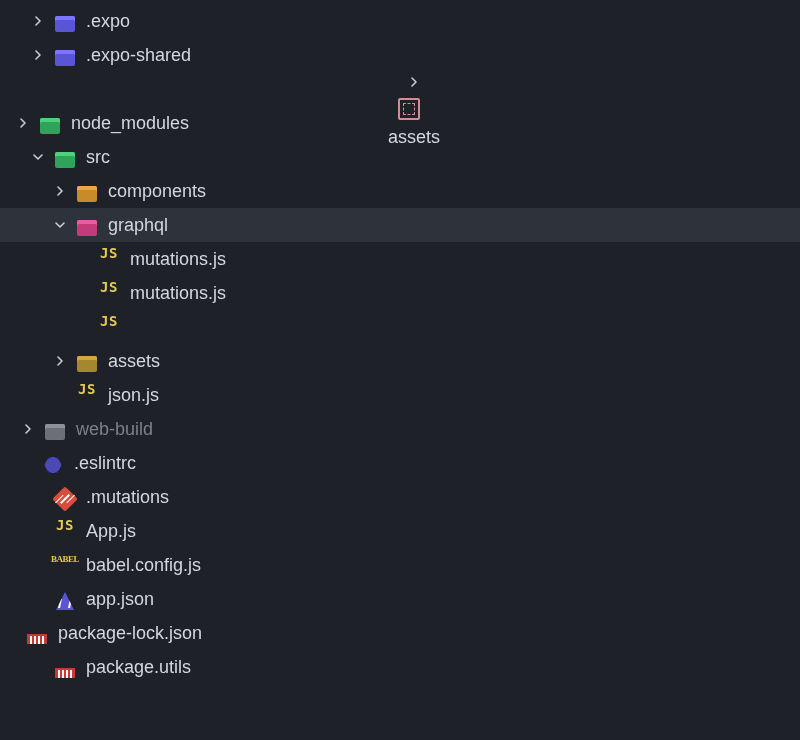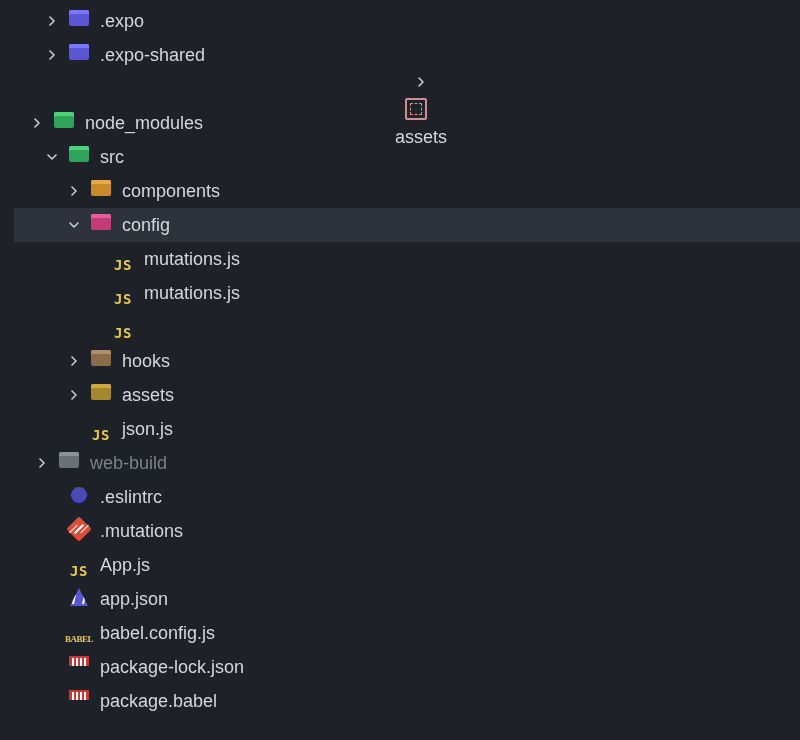--- a/index.html
+++ b/index.html
@@ -17,21 +17,20 @@
     padding-top: 4px;
     user-select: none;
   }
   .row {
     display: flex;
     align-items: center;
     height: 34px;
     line-height: 34px;
     white-space: nowrap;
     cursor: pointer;
-    margin-left: 14px;
   }
   .row.selected {
     background: #2e323b;
   }
   .row.dim .label { color: #7b808a; }
 
   .chev {
     width: 20px;
     height: 34px;
     display: flex;
@@ -40,21 +39,21 @@
     flex: 0 0 20px;
   }
   .chev svg { display:block; }
   .chev .stroke { stroke: #c8ccd4; stroke-width: 1.6; fill: none; stroke-linecap: round; stroke-linejoin: round; }
 
   .icon {
     width: 22px;
     height: 22px;
     flex: 0 0 22px;
     display: flex;
-    align-items: flex-start;
+    align-items: flex-end;
     justify-content: center;
     margin-right: 10px;
     position: relative;
   }
   .label {
     color: #d4d7dd;
   }
 
   
   .ic-folder-blue, .ic-folder-green, .ic-folder-orange, .ic-folder-pink,
@@ -194,21 +193,21 @@
     <div class="row selected" style="padding-left: 50px;">
       <span class="chev">
         <svg width="12" height="12" viewBox="0 0 12 12">
           <path class="stroke" d="M2 4 L6 8 L10 4"></path>
         </svg>
       </span>
       <span style="width: 6px; flex: 0 0 6px;"></span>
       <span class="icon">
         <span class="ic-folder-pink"></span>
       </span>
-      <span class="label">config</span>
+      <span class="label">graphql</span>
     </div>
     <div class="row" style="padding-left: 72px;">
       <span class="chev"></span>
       <span style="width: 6px; flex: 0 0 6px;"></span>
       <span class="icon">
         <span class="ic-js">JS</span>
       </span>
       <span class="label">mutations.js</span>
     </div>
     <div class="row" style="padding-left: 72px;">
@@ -227,57 +226,45 @@
       </span>
     </div>
     <div class="row" style="padding-left: 50px;">
       <span class="chev">
         <svg width="12" height="12" viewBox="0 0 12 12">
           <path class="stroke" d="M4 2 L8 6 L4 10"></path>
         </svg>
       </span>
       <span style="width: 6px; flex: 0 0 6px;"></span>
       <span class="icon">
-        <span class="ic-folder-brown"></span>
-      </span>
-      <span class="label">hooks</span>
+        <span class="ic-folder-mustard"></span>
+      </span>
+      <span class="label">assets</span>
     </div>
     <div class="row" style="padding-left: 50px;">
-      <span class="chev">
-        <svg width="12" height="12" viewBox="0 0 12 12">
-          <path class="stroke" d="M4 2 L8 6 L4 10"></path>
-        </svg>
-      </span>
-      <span style="width: 6px; flex: 0 0 6px;"></span>
-      <span class="icon">
-        <span class="ic-folder-mustard"></span>
-      </span>
-      <span class="label">assets</span>
-    </div>
-    <div class="row" style="padding-left: 50px;">
       <span class="chev"></span>
       <span style="width: 6px; flex: 0 0 6px;"></span>
       <span class="icon">
         <span class="ic-js">JS</span>
       </span>
       <span class="label">json.js</span>
     </div>
     <div class="row dim" style="padding-left: 18px;">
       <span class="chev">
         <svg width="12" height="12" viewBox="0 0 12 12">
           <path class="stroke" d="M4 2 L8 6 L4 10"></path>
         </svg>
       </span>
       <span style="width: 6px; flex: 0 0 6px;"></span>
       <span class="icon">
         <span class="ic-folder-grey"></span>
       </span>
       <span class="label">web-build</span>
     </div>
-    <div class="row" style="padding-left: 28px;">
+    <div class="row" style="padding-left: 16px;">
       <span class="chev"></span>
       <span style="width: 6px; flex: 0 0 6px;"></span>
       <span class="icon">
         <span class="ic-eslint"></span>
       </span>
       <span class="label">.eslintrc</span>
     </div>
     <div class="row" style="padding-left: 28px;">
       <span class="chev"></span>
       <span style="width: 6px; flex: 0 0 6px;"></span>
@@ -291,41 +278,41 @@
       <span style="width: 6px; flex: 0 0 6px;"></span>
       <span class="icon">
         <span class="ic-js">JS</span>
       </span>
       <span class="label">App.js</span>
     </div>
     <div class="row" style="padding-left: 28px;">
       <span class="chev"></span>
       <span style="width: 6px; flex: 0 0 6px;"></span>
       <span class="icon">
+        <span class="ic-babel">BABEL</span>
+      </span>
+      <span class="label">babel.config.js</span>
+    </div>
+    <div class="row" style="padding-left: 28px;">
+      <span class="chev"></span>
+      <span style="width: 6px; flex: 0 0 6px;"></span>
+      <span class="icon">
         <span class="ic-expoA"></span>
       </span>
       <span class="label">app.json</span>
     </div>
-    <div class="row" style="padding-left: 28px;">
-      <span class="chev"></span>
-      <span style="width: 6px; flex: 0 0 6px;"></span>
-      <span class="icon">
-        <span class="ic-babel">BABEL</span>
-      </span>
-      <span class="label">babel.config.js</span>
-    </div>
-    <div class="row" style="padding-left: 28px;">
+    <div class="row" style="">
       <span class="chev"></span>
       <span style="width: 6px; flex: 0 0 6px;"></span>
       <span class="icon">
         <span class="ic-npm"></span>
       </span>
       <span class="label">package-lock.json</span>
     </div>
     <div class="row" style="padding-left: 28px;">
       <span class="chev"></span>
       <span style="width: 6px; flex: 0 0 6px;"></span>
       <span class="icon">
         <span class="ic-npm"></span>
       </span>
-      <span class="label">package.babel</span>
+      <span class="label">package.utils</span>
     </div>
   </div>
 
 </body></html>

